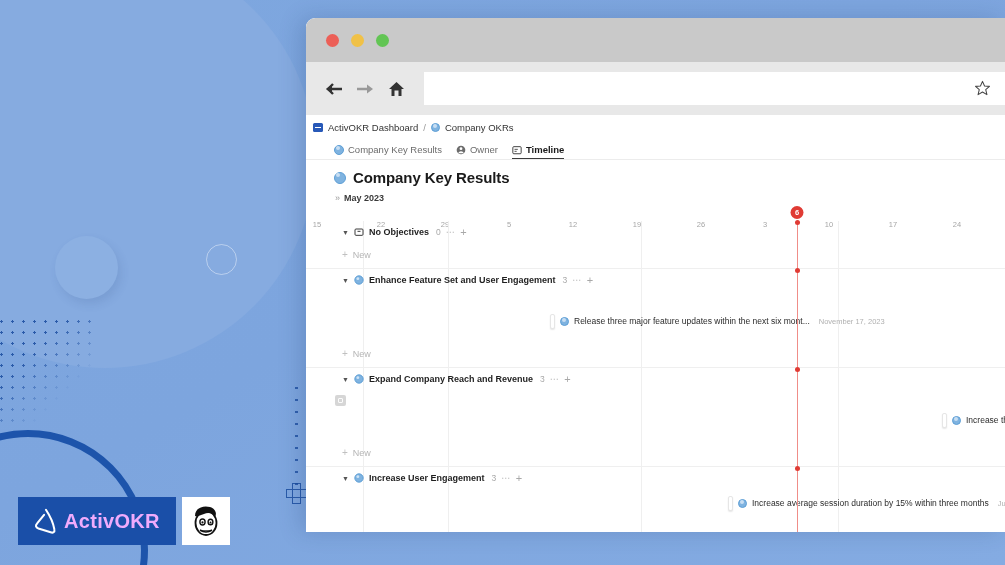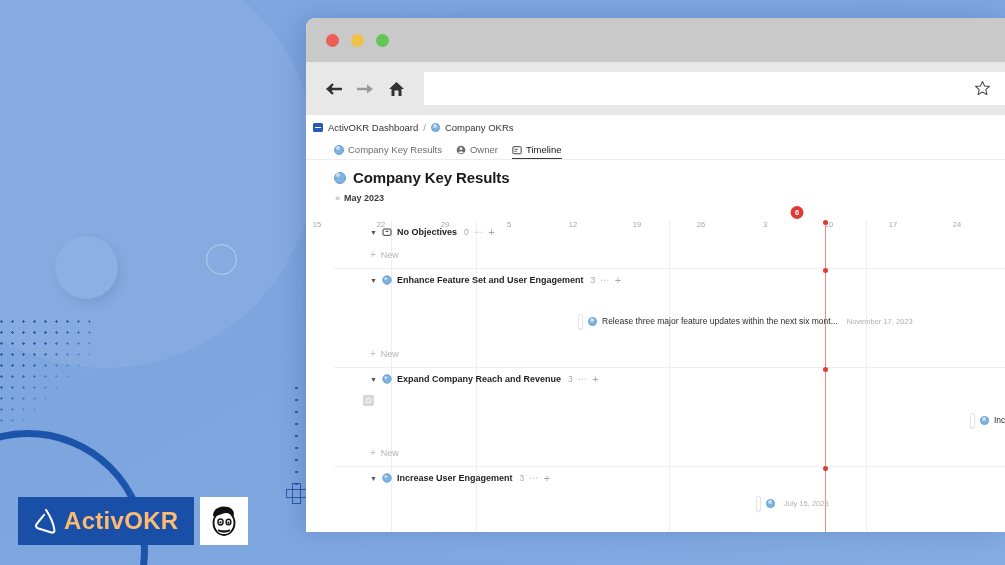--- a/index.html
+++ b/index.html
@@ -79,21 +79,21 @@
     display: flex; align-items: stretch;
   }
   .logo-badge {
     background: #1a4fa8;
     display: flex; align-items: center;
     padding: 0 16px 0 12px;
     height: 48px;
   }
   .logo-mark { width: 30px; height: 30px; margin-right: 4px; }
   .logo-text {
-    color: #fdba74; font-weight: bold; font-size: 24px;
+    color: #f0abfc; font-weight: bold; font-size: 20px;
     letter-spacing: .3px;
   }
   .avatar-box {
     width: 48px; height: 48px; background: #fff;
     margin-left: 6px; display: flex; align-items: center; justify-content: center;
   }
 
   
   .browser {
     position: absolute; left: 306px; top: 18px;
@@ -157,21 +157,21 @@
     display: flex; align-items: flex-end; gap: 14px;
     padding-left: 28px; margin-top: 2px;
     border-bottom: 1px solid #ececec;
     height: 21px;
   }
   .tab {
     display: flex; align-items: center; gap: 4px;
     font-size: 9.5px; color: #6c6c6c; padding-bottom: 3px;
     border-bottom: 1.6px solid transparent;
   }
-  .tab.active { color: #1a1a1a; font-weight: normal; border-bottom-color: #3b3b3b; }
+  .tab.active { color: #1a1a1a; font-weight: bold; border-bottom-color: #3b3b3b; }
   .tab-ico { width: 10px; height: 10px; display:flex; align-items:center; justify-content:center; }
 
   .title-row {
     display: flex; align-items: center; gap: 7px;
     padding: 9px 0 0 28px;
   }
   .title-dot { width: 12px; height: 12px; }
   .page-title { font-size: 15px; font-weight: bold; color: #1a1a1a; letter-spacing: -.1px; }
 
   .month-row {
@@ -190,21 +190,21 @@
   .tick {
     position: absolute; top: 12px; font-size: 7.5px; color: #a6a6a6;
     transform: translateX(-50%);
   }
   .tick.today {
     color: #fff; font-weight: bold;
     background: #e03b34; border-radius: 50%;
     width: 13px; height: 13px; line-height: 13px; text-align: center;
     top: -2px; font-size: 7.5px;
   }
-  .grid-area { position: relative; padding-left: 28px; }
+  .grid-area { position: relative; }
   .vline {
     position: absolute; top: 0; bottom: 0; width: 1px; background: #efefef;
   }
   .today-line {
     position: absolute; top: 0; bottom: 0; width: 1px; background: #f08d88;
     z-index: 4;
   }
   .today-line:before {
     content:""; position:absolute; left:-2px; top:-1px;
     width:5px; height:5px; border-radius:50%; background:#e03b34;
@@ -486,20 +486,21 @@
                 </svg>
               </span>
               <span class="g-name">Increase User Engagement</span>
               <span class="g-count">3</span>
               <span class="g-dots">⋯</span>
               <span class="g-plus">+</span>
             </div>
             <div class="bar" style="left: 422px; top: 28px;">
               <span class="bar-handle"></span>
               <span class="okr-dot"></span>
+              <span class="bar-text">Increase average session duration by 15% within three months</span>
               <span class="bar-date">July 15, 2023</span>
             </div>
             <div class="new-row" style="position: absolute; left: 0px; bottom: 5px;">
               <span class="new-plus">+</span>
               <span class="new-label">New</span>
             </div>
           </div>
         </div>
     </div>
 

